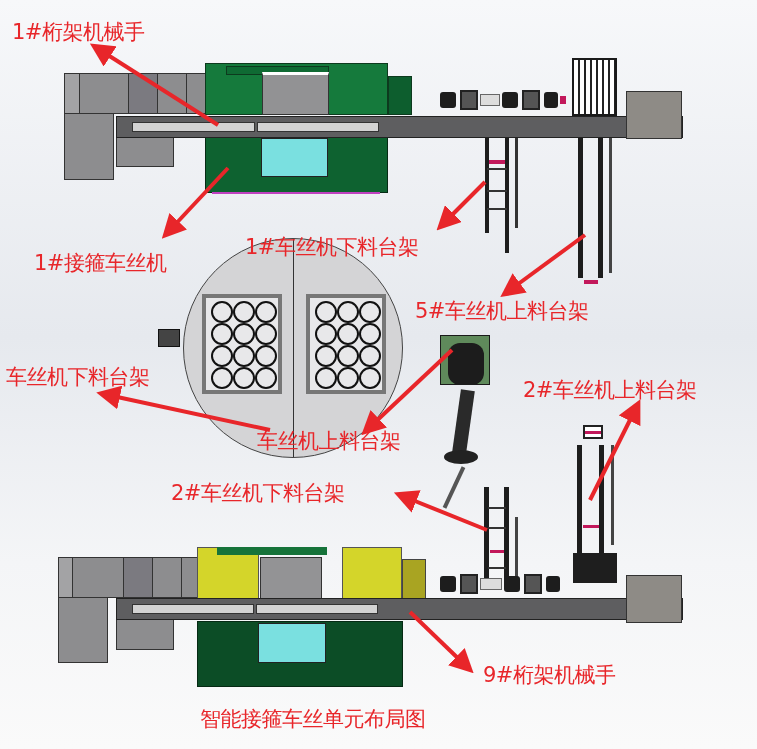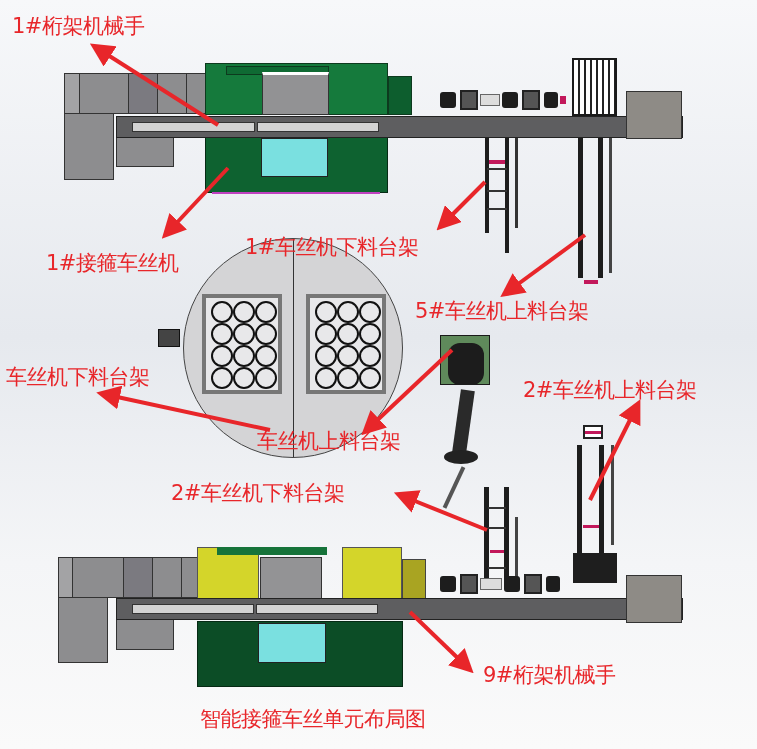--- a/index.html
+++ b/index.html
@@ -195,22 +195,22 @@
     <line x1="485" y1="182" x2="445" y2="222"></line>
     <line x1="585" y1="235" x2="510" y2="290"></line>
     <line x1="270" y1="430" x2="108" y2="395"></line>
     <line x1="452" y1="350" x2="370" y2="427"></line>
     <line x1="590" y1="500" x2="635" y2="410"></line>
     <line x1="487" y1="530" x2="405" y2="497"></line>
     <line x1="410" y1="612" x2="465" y2="665"></line>
   </g>
 </svg>
 
-<div class="label" style="left:12px;top:16px;">1#桁架机械手</div>
-<div class="label" style="left:46px;top:253px;">1#接箍车丝机</div>
+<div class="label" style="left:12px;top:22px;">1#桁架机械手</div>
+<div class="label" style="left:34px;top:253px;">1#接箍车丝机</div>
 <div class="label" style="left:245px;top:237px;">1#车丝机下料台架</div>
 <div class="label" style="left:415px;top:301px;">5#车丝机上料台架</div>
 <div class="label" style="left:6px;top:367px;">车丝机下料台架</div>
 <div class="label" style="left:257px;top:431px;">车丝机上料台架</div>
 <div class="label" style="left:523px;top:380px;">2#车丝机上料台架</div>
 <div class="label" style="left:171px;top:483px;">2#车丝机下料台架</div>
 <div class="label" style="left:483px;top:665px;">9#桁架机械手</div>
 <div class="label title" style="left:200px;top:709px;">智能接箍车丝单元布局图</div>
 
 </body></html>

